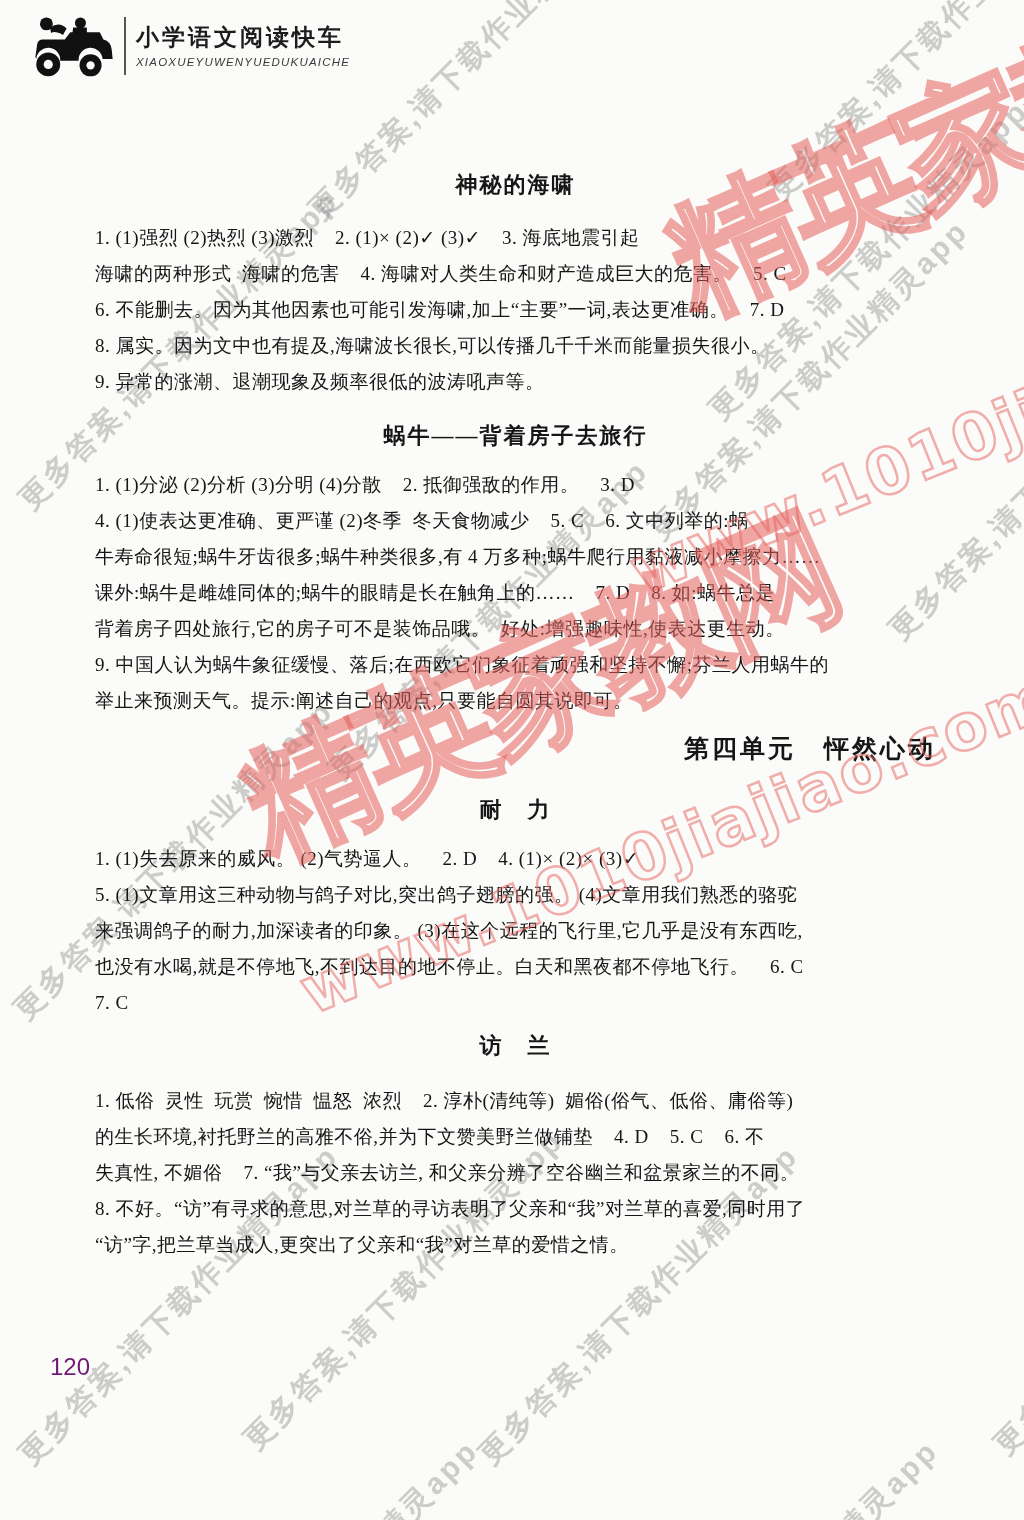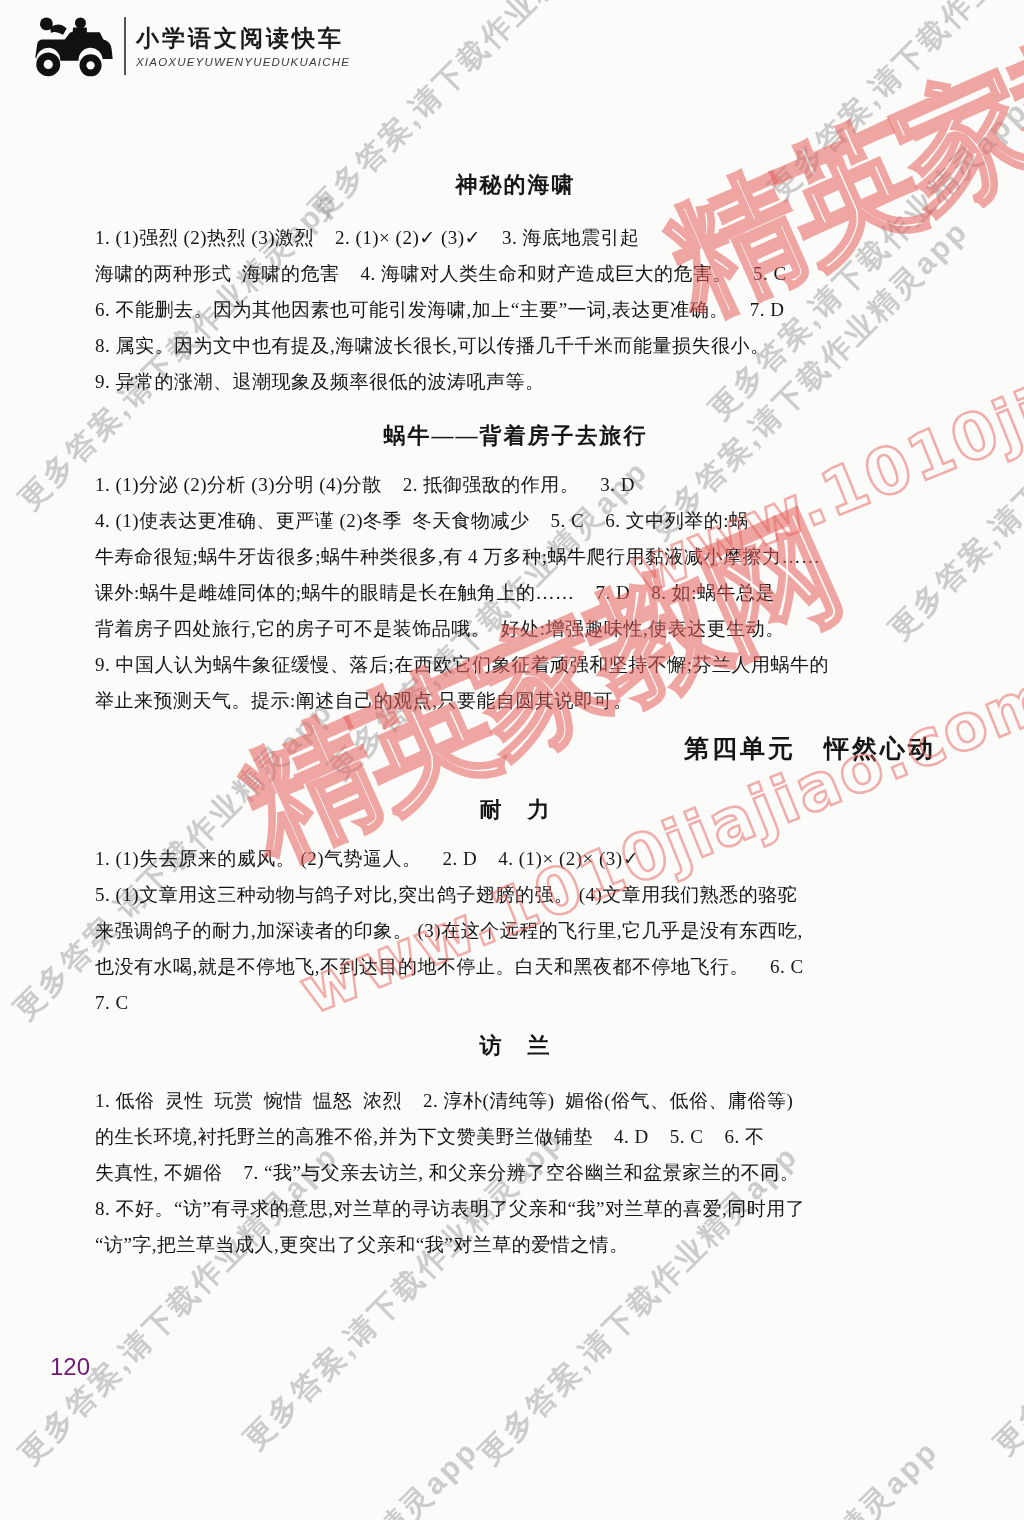--- a/index.html
+++ b/index.html
@@ -9,21 +9,21 @@
     background:#fbfbf9;
     overflow:hidden;
     font-family:"Liberation Serif","DejaVu Serif",serif;
     color:#161616;
   }
   
   .header{position:absolute;left:28px;top:8px;display:flex;align-items:center;z-index:3;}
   .logo{width:92px;height:76px;}
   .hdr-divider{width:2px;height:58px;background:#555;margin:0 10px 0 4px;}
   .hdr-text{display:flex;flex-direction:column;justify-content:center;}
-  .hdr-title{font-family:Liberation Serif, serif;font-weight:bold;font-size:23px;letter-spacing:3px;color:#1c1c1c;line-height:28px;}
+  .hdr-title{font-family:Liberation Mono, monospace;font-weight:bold;font-size:23px;letter-spacing:3px;color:#1c1c1c;line-height:28px;}
   .hdr-sub{font-family:"Liberation Sans","DejaVu Sans",sans-serif;font-size:11.5px;letter-spacing:1.2px;color:#3a3a3a;margin-top:3px;font-style:italic;}
   
   .content{position:absolute;left:95px;right:88px;top:0;z-index:2;}
   .sec-title{font-weight:bold;font-size:22px;text-align:center;letter-spacing:2px;line-height:30px;}
   .unit-title{font-weight:bold;font-size:25px;text-align:right;letter-spacing:3px;line-height:32px;}
   .tline{font-size:19px;line-height:36px;white-space:pre-wrap;letter-spacing:0.5px;}
   .mt-title1{margin-top:170px;}
   .mt-para1{margin-top:20px;}
   .mt-title2{margin-top:21px;}
   .mt-para2{margin-top:16px;}

